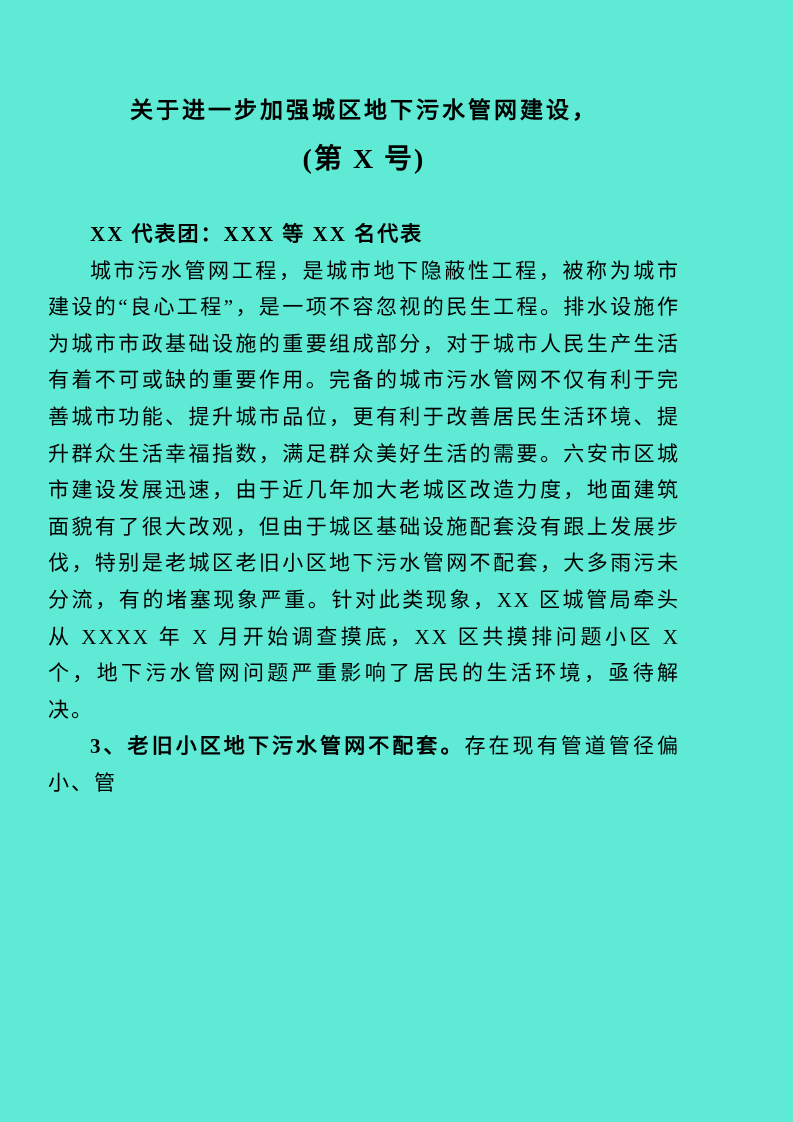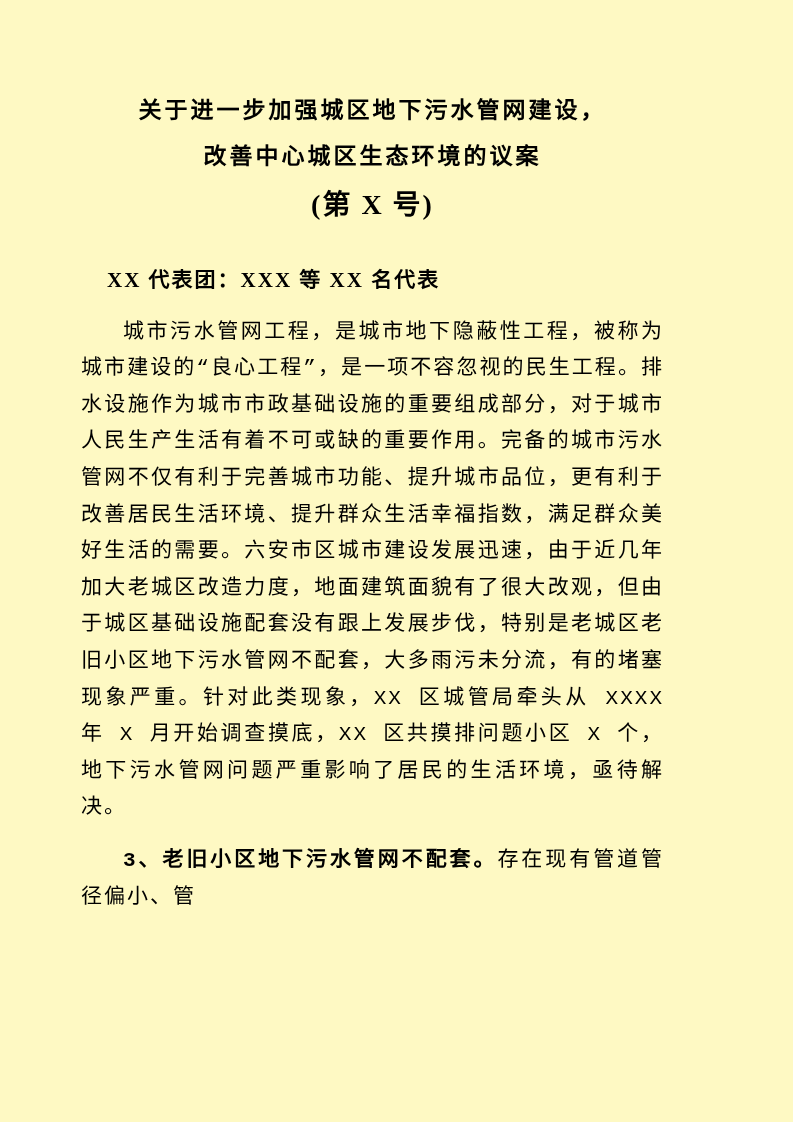--- a/index.html
+++ b/index.html
@@ -14,22 +14,22 @@
     overflow: hidden;
     font-family: "Liberation Serif", "DejaVu Serif", serif;
     color: #000000;
   }
   .page {
     position: absolute;
     top: 0; left: 0;
     width: 793px;
     height: 1122px;
     box-sizing: border-box;
-    padding: 88px 113px 0 65px;
-    background: #fef9c3;
+    padding: 88px 113px 0 48px;
+    background: #5eead4;
   }
   .title-line {
     text-align: center;
     font-weight: bold;
     font-size: 23px;
     line-height: 46px;
     letter-spacing: 3px;
   }
   .doc-number {
     text-align: center;
@@ -43,37 +43,35 @@
     margin-top: 42px;
     font-size: 21px;
     line-height: 36.6px;
     letter-spacing: 2px;
   }
   .salutation {
     font-weight: bold;
     text-indent: 2em;
   }
   p.para {
-    margin: 16px;
+    margin: 0;
     text-indent: 2em;
     text-align: justify;
-    font-family: Liberation Mono, monospace;
   }
   .para-lead {
     font-weight: bold;
   }
 </style>
 </head>
 <body>
 
 <div class="page">
 
   <div class="title-line">关于进一步加强城区地下污水管网建设，</div>
 
-  <div class="title-line">改善中心城区生态环境的议案</div>
 
   <div class="doc-number">(第 X 号)</div>
 
   <div class="body-text">
 
     <div class="salutation">XX 代表团：XXX 等 XX 名代表</div>
 
     <p class="para"><span class="para-lead"></span><span>城市污水管网工程，是城市地下隐蔽性工程，被称为城市建设的“良心工程”，是一项不容忽视的民生工程。排水设施作为城市市政基础设施的重要组成部分，对于城市人民生产生活有着不可或缺的重要作用。完备的城市污水管网不仅有利于完善城市功能、提升城市品位，更有利于改善居民生活环境、提升群众生活幸福指数，满足群众美好生活的需要。六安市区城市建设发展迅速，由于近几年加大老城区改造力度，地面建筑面貌有了很大改观，但由于城区基础设施配套没有跟上发展步伐，特别是老城区老旧小区地下污水管网不配套，大多雨污未分流，有的堵塞现象严重。针对此类现象，XX 区城管局牵头从 XXXX 年 X 月开始调查摸底，XX 区共摸排问题小区 X 个，地下污水管网问题严重影响了居民的生活环境，亟待解决。</span></p>
 
 

